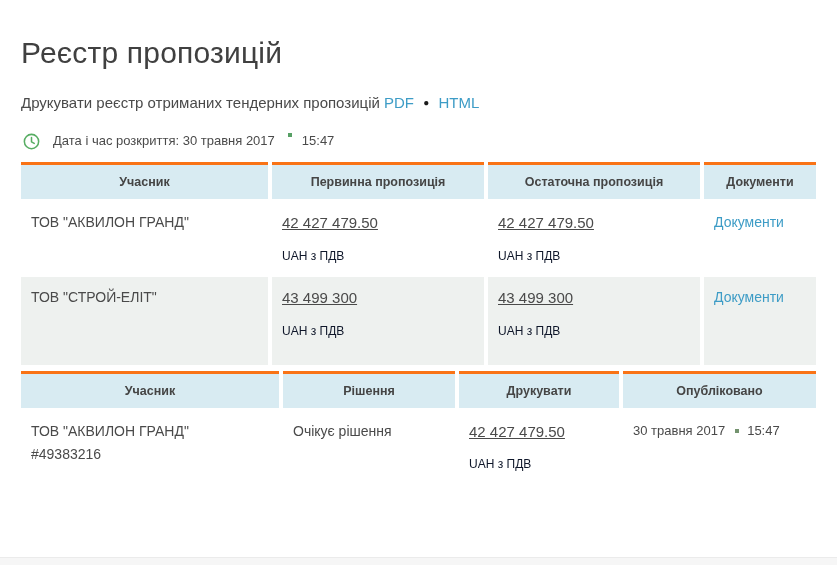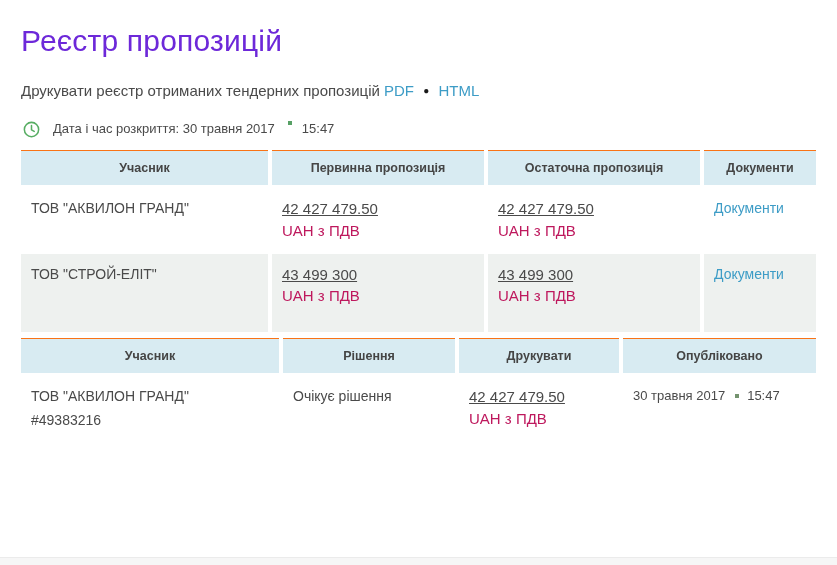--- a/index.html
+++ b/index.html
@@ -9,22 +9,22 @@
     font-family:"Liberation Sans", sans-serif;
     color:#4a4a4a;
     position:relative;
     overflow:hidden;
   }
   .container { padding:24px 21px 0 21px; }
 
   .page-title {
     font-size:30px;
     font-weight:300;
-    color:#6d28d9;
-    margin:0 0 24px 0;
+    color:#404040;
+    margin:12px 0 24px 0;
     letter-spacing:0.2px;
   }
 
   .print-line { font-size:15px; color:#4a4a4a; margin:0 0 22px 0; }
   .print-line a { color:#3d9cc6; text-decoration:none; cursor:pointer; }
   .dot-sep { color:#1a1a1a; font-size:10px; vertical-align:2px; margin:0 5px; }
 
   .disclosure-row {
     display:flex; align-items:flex-start;
     font-size:13px; color:#4a4a4a;
@@ -38,38 +38,38 @@
 
   table {
     border-collapse:separate;
     border-spacing:4px 3px;
     margin-left:-4px;
     width:803px;
     table-layout:fixed;
   }
   th {
     background:#d8ebf2;
-    border-top:1px solid #f97316;
+    border-top:3px solid #f97316;
     font-size:12.5px;
     font-weight:bold;
     color:#454545;
     padding:10px 6px;
     text-align:center;
   }
   td {
     vertical-align:top;
     text-align:left;
     padding:12px 8px 10px 10px;
     font-size:14px;
     color:#4a4a4a;
     background:#ffffff;
     line-height:1.25;
   }
   .amount { font-size:15px;text-decoration:underline; }
-  .currency { color:#be185d; font-size:15px; margin-top:3px; }
+  .currency { color:#0f172a; font-size:12px; margin-top:16px; }
   .row-alt td { background:#eef1ef; }
   .row-alt td { padding-bottom:26px; }
   .doc-link { color:#3d9cc6; text-decoration:none; font-size:14px; cursor:pointer; }
 
   .section-title {
     font-size:30px;
     font-weight:300;
     color:#595959;
     margin:28px 0 22px 0;
     letter-spacing:0.2px;

